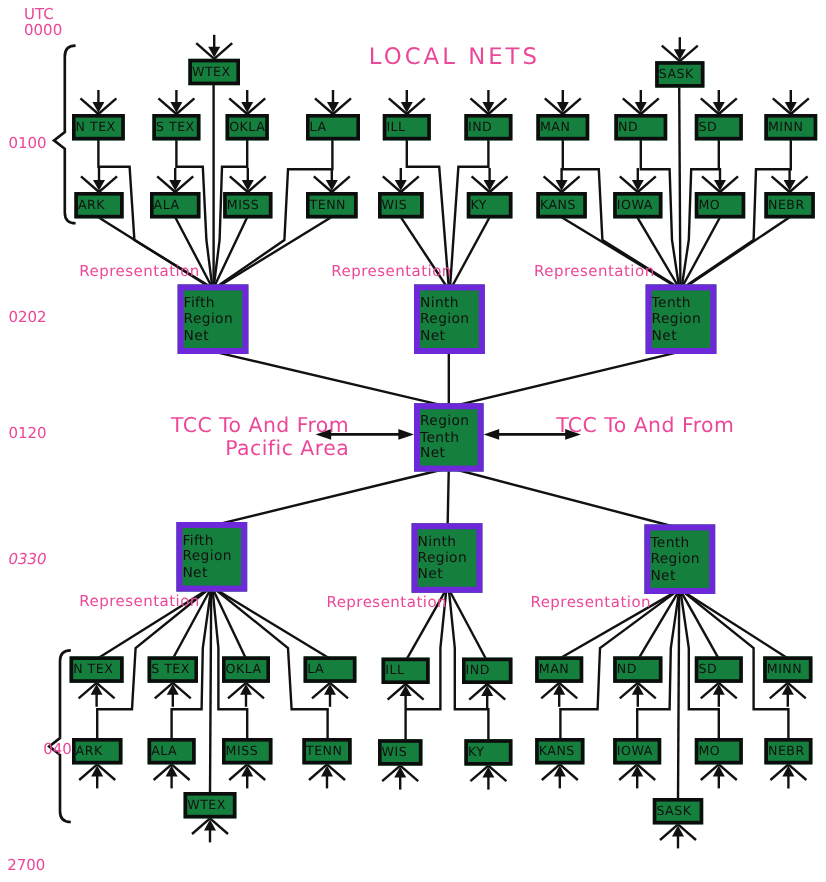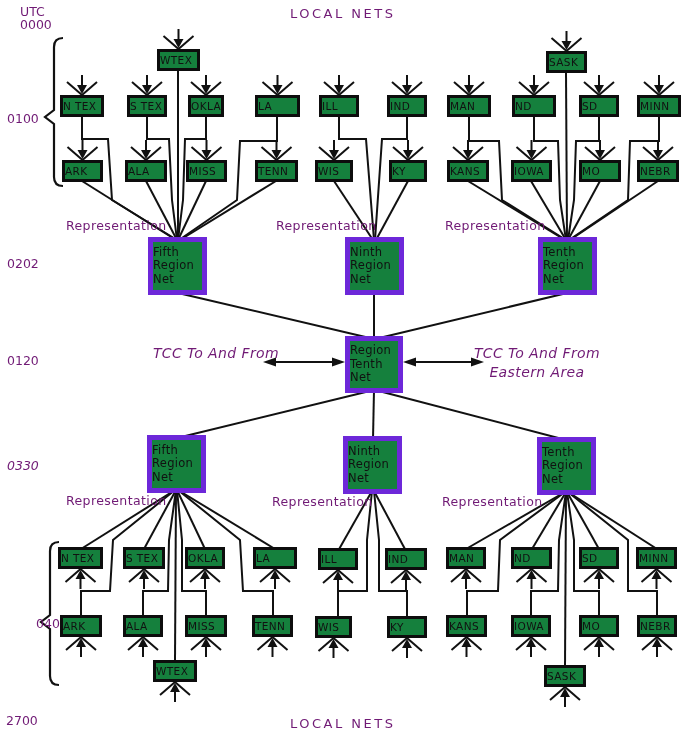--- a/index.html
+++ b/index.html
@@ -1,23 +1,23 @@
 <!DOCTYPE html>
 <html><head>
 <meta charset="utf-8">
 <style>
   html,body{margin:0;padding:0;background:#fff;}
   .stage{position:relative;width:688px;height:735px;background:#ffffff;overflow:hidden;
          font-family:"DejaVu Sans","Liberation Sans",sans-serif;color:#141414;}
   .stage svg{position:absolute;left:0;top:0;}
-  .txt{position:absolute;white-space:nowrap;color:#701a75;}
+  .txt{position:absolute;white-space:nowrap;color:#ec4899;}
   .small{font-size:12.5px;}
-  .title{font-size:13px;letter-spacing:2.5px;width:160px;text-align:left;}
+  .title{font-size:19px;letter-spacing:2.5px;width:160px;text-align:right;margin-top:30px;}
   .rep{font-size:12.5px;letter-spacing:0.4px;}
-  .tcc{font-size:14px;letter-spacing:0.4px;width:150px;text-align:center;font-style:italic;}
+  .tcc{font-size:17px;letter-spacing:0.4px;width:150px;text-align:right;}
   .node{position:absolute;background:#15803d;box-sizing:border-box;display:flex;flex-direction:column;
         align-items:flex-start;justify-content:center;text-align:center;color:#111;}
   .node.state{border:3.5px solid #0d0d0d;font-size:10.5px;letter-spacing:0.4px;}
   .node.region{border:5px solid #6d28d9;font-size:11.5px;line-height:13.5px;letter-spacing:0.3px;}
 </style>
 </head>
 <body>
 
 <div class="stage">
   <svg id="wires" width="688" height="735">
@@ -362,22 +362,22 @@
   <div class="txt title" style="left:290px;top:716px;">LOCAL NETS</div>
 
   <div class="txt rep" style="left:66px;top:218px;">Representation</div>
   <div class="txt rep" style="left:276px;top:218px;">Representation</div>
   <div class="txt rep" style="left:445px;top:218px;">Representation</div>
   <div class="txt rep" style="left:66px;top:493px;">Representation</div>
   <div class="txt rep" style="left:272px;top:494px;">Representation</div>
   <div class="txt rep" style="left:442px;top:494px;">Representation</div>
 
   <div class="txt tcc" style="left:141px;top:345px;">TCC To And From</div>
+  <div class="txt tcc" style="left:141px;top:364px;">Pacific Area</div>
   <div class="txt tcc" style="left:462px;top:345px;">TCC To And From</div>
-  <div class="txt tcc" style="left:462px;top:364px;">Eastern Area</div>
 
   <div id="nodes">
       <div class="node state" style="left: 157px; top: 49px; width: 43px; height: 22px;">
         <span>WTEX</span>
       </div>
       <div class="node state" style="left: 546px; top: 51px; width: 41px; height: 22px;">
         <span>SASK</span>
       </div>
       <div class="node state" style="left: 60px; top: 95px; width: 44px; height: 22px;">
         <span>N TEX</span>

